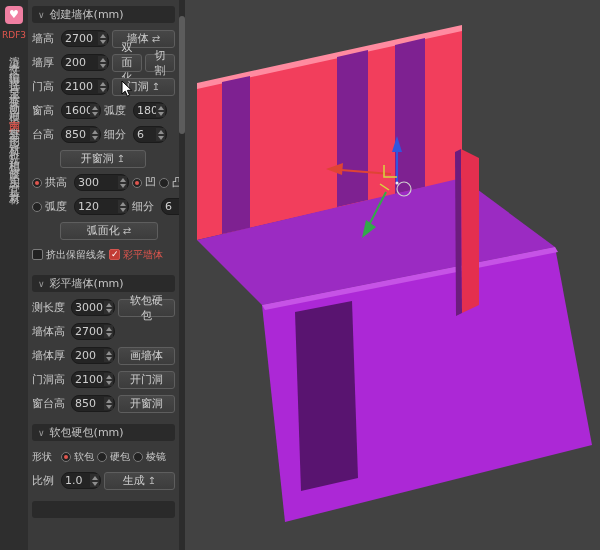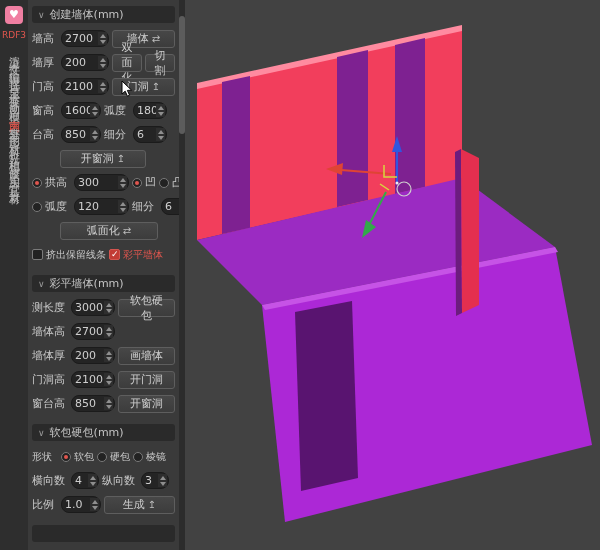--- a/index.html
+++ b/index.html
@@ -320,38 +320,20 @@
     <div class="row small">
       <span class="lbl">形状</span>
       <span class="radio on"></span>
       <span>软包</span>
       <span class="radio"></span>
       <span>硬包</span>
       <span class="radio"></span>
       <span>棱镜</span>
     </div>
 
-    <div class="row">
-      <span class="lbl3">横向数</span>
-      <span class="field w28">
-        <input value="4" style="">
-        <span class="spin">
-            <i class="up"></i>
-            <i class="dn"></i>
-          </span>
-      </span>
-      <span class="lbl3">纵向数</span>
-      <span class="field w28">
-        <input value="3" style="">
-        <span class="spin">
-            <i class="up"></i>
-            <i class="dn"></i>
-          </span>
-      </span>
-    </div>
 
     <div class="row">
       <span class="lbl">比例</span>
       <span class="field w40">
         <input value="1.0" style="">
         <span class="spin">
             <i class="up"></i>
             <i class="dn"></i>
           </span>
       </span>

